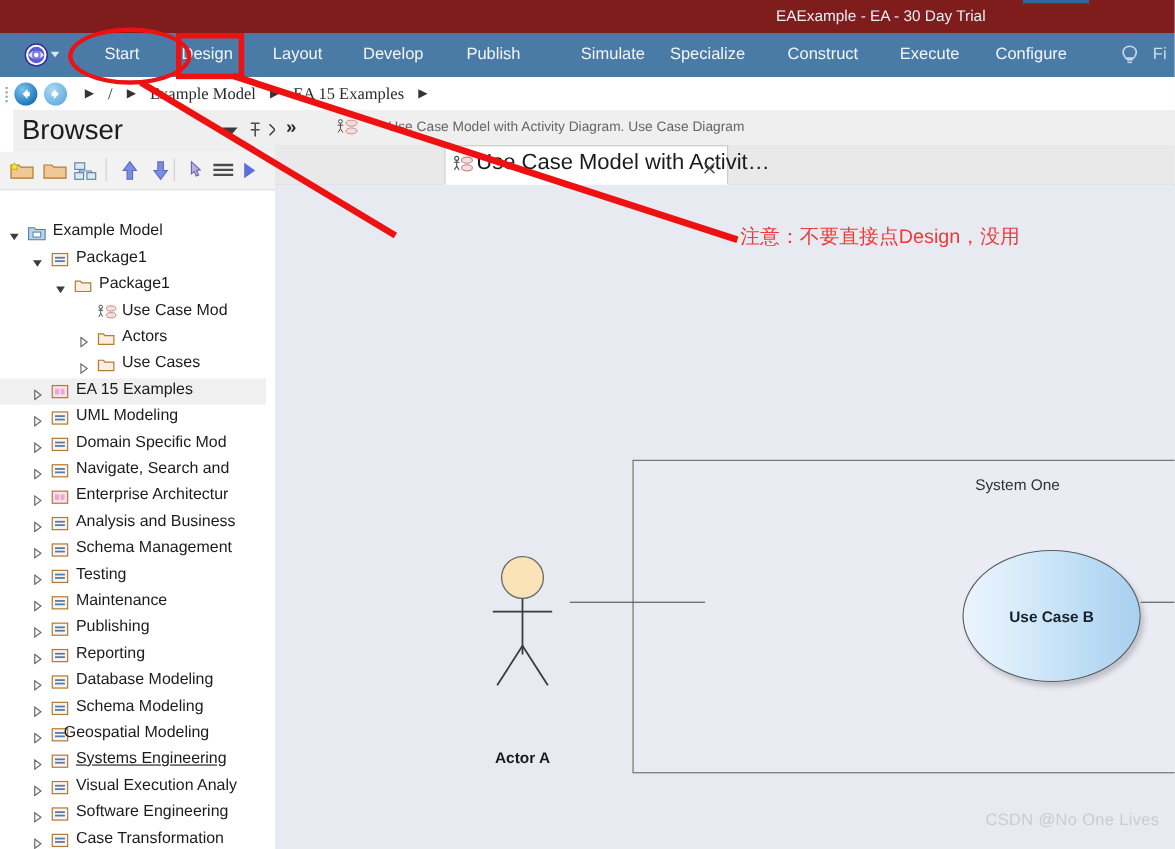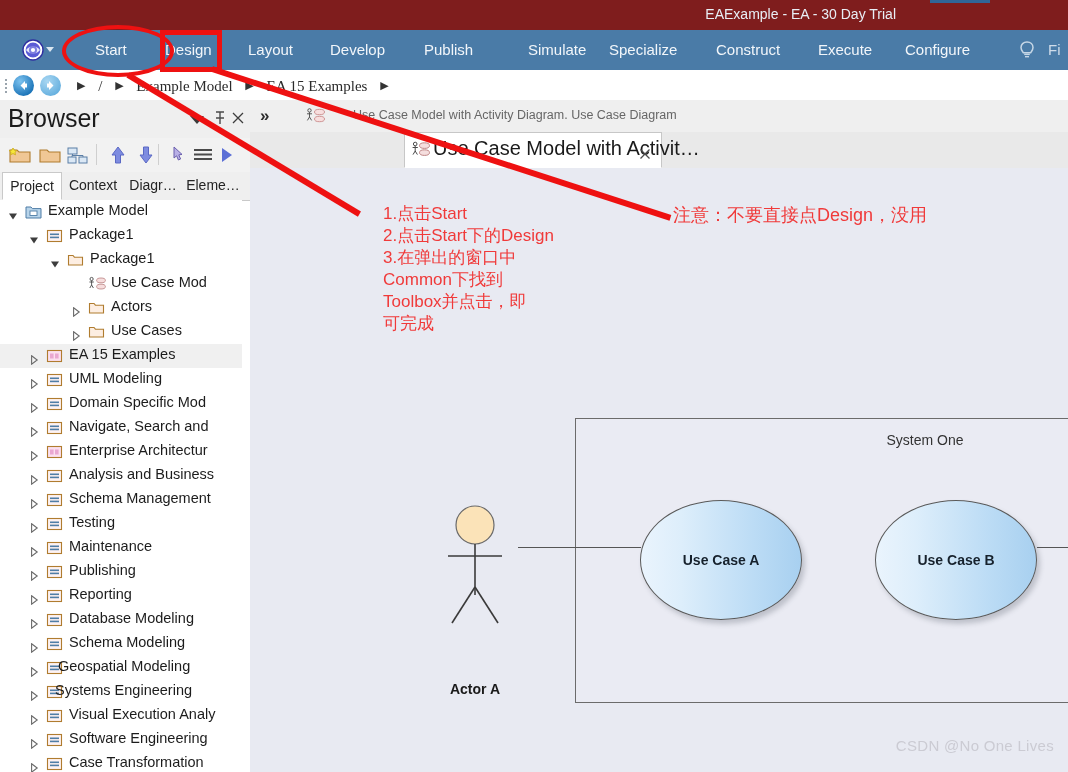--- a/index.html
+++ b/index.html
@@ -69,21 +69,21 @@
     display:inline-block;color:#333;font-size:11px;margin:0 9px;vertical-align:2px;
   }
   .crumb-txt{display:inline-block;}
 
   
   .browser{
     position:absolute;left:0;top:100px;width:250px;height:672px;
     background:#ffffff;
   }
   .browser-head{
-    position:absolute;left:0;top:0;width:250px;height:38px;background:#efefef;
+    position:absolute;left:12px;top:0;width:250px;height:38px;background:#efefef;
   }
   .browser-title{
     position:absolute;left:8px;top:4px;font-size:25px;color:#1b1b1b;
     font-weight:400;letter-spacing:0px;
   }
   .bh-caret{
     position:absolute;left:190px;top:16px;width:0;height:0;
     border-left:7px solid transparent;border-right:7px solid transparent;
     border-top:8px solid #3b3b3b;
   }
@@ -346,26 +346,20 @@
           <path d="M2 5 H20 M2 9.5 H20 M2 14 H20" stroke="#4a4a4a" stroke-width="2.1"></path>
         </svg>
       </div>
       <div class="tb-ico" style="left:218px;">
         <svg width="18" height="20" viewBox="0 0 18 20">
           <path d="M4 3 L14 10 L4 17 Z" fill="#5b6fd6"></path>
         </svg>
       </div>
     </div>
 
-    <div class="btabs">
-      <div class="btab active" style="left:2px;width:60px;">Project</div>
-      <div class="btab" style="left:62px;width:62px;">Context</div>
-      <div class="btab" style="left:124px;width:58px;">Diagr…</div>
-      <div class="btab" style="left:182px;width:62px;">Eleme…</div>
-    </div>
 
     <div class="tree" id="tree-root">
         <div class="trow">
           <span style="position: absolute; left: 8px; top: 7px; width: 10px; height: 10px;"><svg width="10" height="10" viewBox="0 0 10 10">
               <path d="M1 2.5 L9 2.5 L5 8.5 Z" fill="#3d3d3d"></path>
             </svg></span>
           <span class="tico" style="left: 25px;"><svg width="17" height="16" viewBox="0 0 17 16">
               <path d="M1 3 L6 3 L7.4 4.6 L16 4.6 L16 14 L1 14 Z" fill="#b8d4ea" stroke="#4f7da6" stroke-width="1"></path>
               <rect x="5" y="7" width="7" height="4.5" fill="#ffffff" stroke="#4f7da6" stroke-width="0.9"></rect>
             </svg></span>
@@ -574,21 +568,21 @@
         </div>
         <div class="trow">
           <span style="position: absolute; left: 29px; top: 7px; width: 10px; height: 10px;"><svg width="10" height="10" viewBox="0 0 10 10">
               <path d="M2.6 0.8 L8.2 5 L2.6 9.2 Z" fill="none" stroke="#6a6a6a" stroke-width="1.1"></path>
             </svg></span>
           <span class="tico" style="left: 46px;"><svg width="17" height="16" viewBox="0 0 17 16">
               <rect x="1.5" y="2.5" width="14" height="11" fill="#fdf2f2" stroke="#b07c2f" stroke-width="1.1"></rect>
               <rect x="4" y="5.5" width="9" height="1.6" fill="#4f7da6"></rect>
               <rect x="4" y="8.6" width="9" height="1.6" fill="#4f7da6"></rect>
             </svg></span>
-          <span class="tlabel" style="left: 55px;">Systems Engineering</span>
+          <span class="tlabel" style="left: 69px; text-decoration: underline;">Systems Engineering</span>
         </div>
         <div class="trow">
           <span style="position: absolute; left: 29px; top: 7px; width: 10px; height: 10px;"><svg width="10" height="10" viewBox="0 0 10 10">
               <path d="M2.6 0.8 L8.2 5 L2.6 9.2 Z" fill="none" stroke="#6a6a6a" stroke-width="1.1"></path>
             </svg></span>
           <span class="tico" style="left: 46px;"><svg width="17" height="16" viewBox="0 0 17 16">
               <rect x="1.5" y="2.5" width="14" height="11" fill="#fdf2f2" stroke="#b07c2f" stroke-width="1.1"></rect>
               <rect x="4" y="5.5" width="9" height="1.6" fill="#4f7da6"></rect>
               <rect x="4" y="8.6" width="9" height="1.6" fill="#4f7da6"></rect>
             </svg></span>
@@ -667,45 +661,36 @@
         <svg width="90" height="125" viewBox="0 0 90 125">
           <circle cx="45" cy="22" r="19" fill="#fbe3b8" stroke="#6a6a6a" stroke-width="1.2"></circle>
           <path d="M45 41 L45 92" stroke="#3a3a3a" stroke-width="1.6"></path>
           <path d="M18 53 L72 53" stroke="#3a3a3a" stroke-width="1.6"></path>
           <path d="M45 84 L22 120" stroke="#3a3a3a" stroke-width="1.6"></path>
           <path d="M45 84 L68 120" stroke="#3a3a3a" stroke-width="1.6"></path>
         </svg>
       </div>
       <div class="actor-name">Actor A</div>
 
-      <div class="uc" style="left:390px;top:332px;width:162px;height:120px;">
-        <div class="uc-lbl" style="top:51px;">Use Case A</div>
-      </div>
 
       <div class="uc" style="left:625px;top:332px;width:162px;height:120px;">
         <div class="uc-lbl" style="top:51px;">Use Case B</div>
       </div>
 
       <div class="watermark">CSDN @No One Lives</div>
     </div>
   </div>
 
   <div class="ann-layer">
 
     <div class="red-ellipse" style="left:62px;top:25px;width:112px;height:52px;"></div>
 
     <div class="red-rect" style="left:160px;top:30px;width:62px;height:42px;"></div>
 
     <div class="red-line" style="left:128px;top:72px;width:270px;height:6px;transform:rotate(31deg);"></div>
 
     <div class="red-line" style="left:212px;top:66px;width:482px;height:6px;transform:rotate(18deg);"></div>
 
-    <div class="ann-text" style="left:383px;top:203px;">1.点击Start
-2.点击Start下的Design
-3.在弹出的窗口中
-Common下找到
-Toolbox并点击，即
-可完成</div>
 
     <div class="ann-text big" style="left:673px;top:204px;">注意：不要直接点Design，没用</div>
   </div>
 
 </div>
 
 </body></html>

